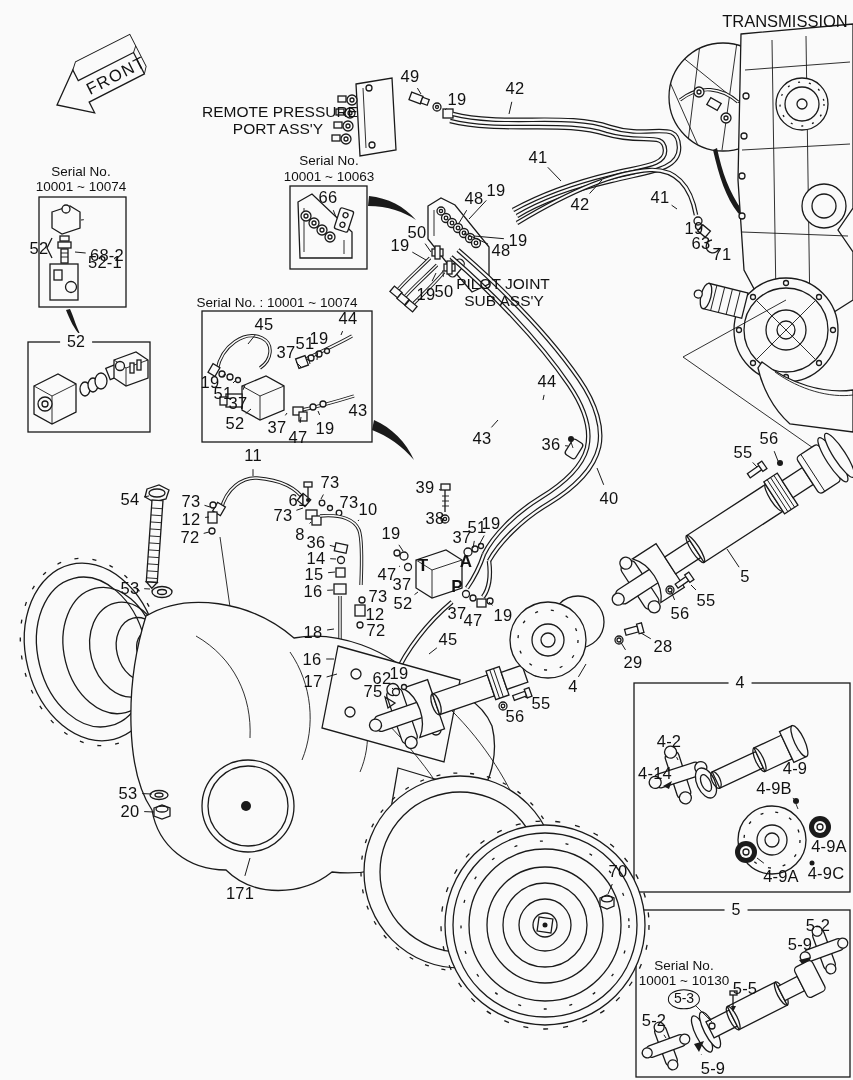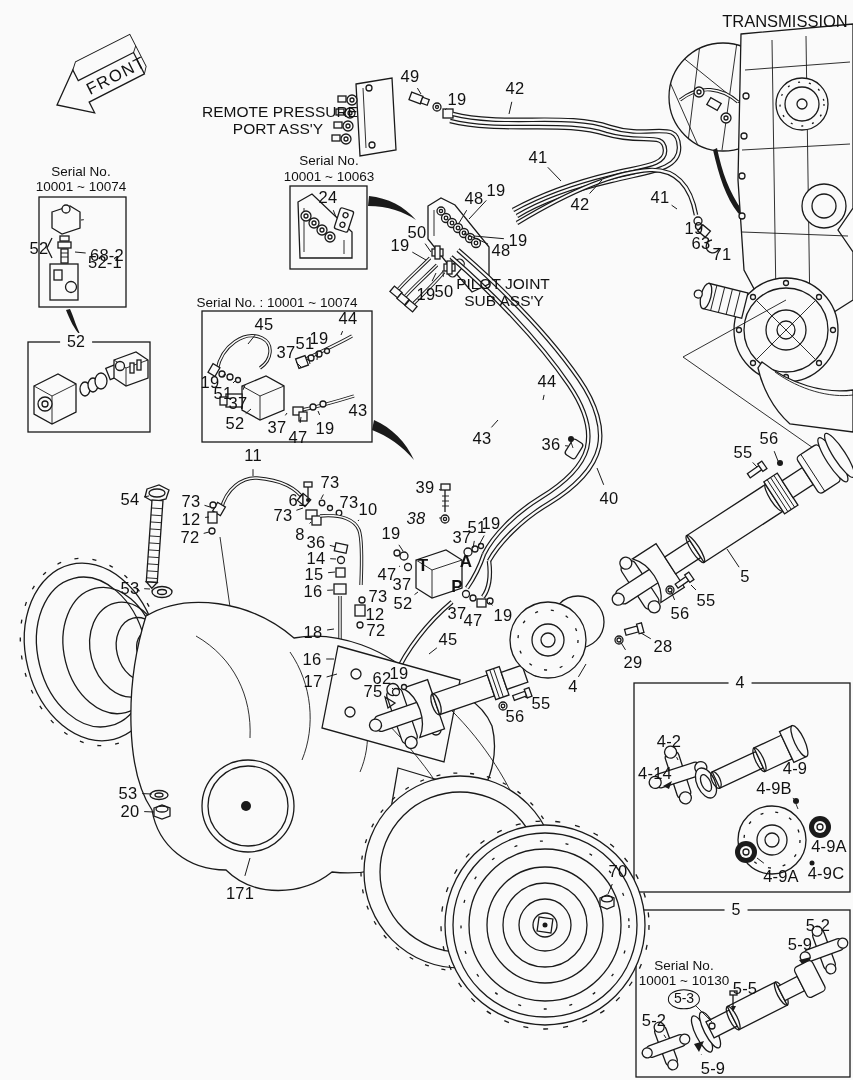--- a/index.html
+++ b/index.html
@@ -721,21 +721,21 @@
 <div id="callouts">
       <span class="callout" style="left: 410px; top: 76px;">49</span>
       <span class="callout" style="left: 457px; top: 99px;">19</span>
       <span class="callout" style="left: 515px; top: 88px;">42</span>
       <span class="callout" style="left: 538px; top: 157px;">41</span>
       <span class="callout" style="left: 580px; top: 204px;">42</span>
       <span class="callout" style="left: 660px; top: 197px;">41</span>
       <span class="callout" style="left: 694px; top: 228px;">19</span>
       <span class="callout" style="left: 701px; top: 243px;">63</span>
       <span class="callout" style="left: 722px; top: 254px;">71</span>
-      <span class="callout" style="left: 328px; top: 197px;">24</span>
+      <span class="callout" style="left: 328px; top: 197px;">66</span>
       <span class="callout" style="left: 105px; top: 217px; margin-top: 45px;">52-1</span>
       <span class="callout" style="left: 39px; top: 248px;">52</span>
       <span class="callout" style="left: 107px; top: 255px;">68-2</span>
       <span class="callout" style="left: 474px; top: 198px;">48</span>
       <span class="callout" style="left: 496px; top: 190px;">19</span>
       <span class="callout" style="left: 518px; top: 240px;">19</span>
       <span class="callout" style="left: 501px; top: 250px;">48</span>
       <span class="callout" style="left: 417px; top: 232px;">50</span>
       <span class="callout" style="left: 400px; top: 245px;">19</span>
       <span class="callout" style="left: 426px; top: 294px;">19</span>
@@ -769,21 +769,21 @@
       <span class="callout" style="left: 314px; top: 574px;">15</span>
       <span class="callout" style="left: 313px; top: 591px;">16</span>
       <span class="callout" style="left: 313px; top: 632px;">18</span>
       <span class="callout" style="left: 312px; top: 659px;">16</span>
       <span class="callout" style="left: 313px; top: 681px;">17</span>
       <span class="callout" style="left: 130px; top: 588px;">53</span>
       <span class="callout" style="left: 378px; top: 596px;">73</span>
       <span class="callout" style="left: 375px; top: 614px;">12</span>
       <span class="callout" style="left: 376px; top: 630px;">72</span>
       <span class="callout" style="left: 425px; top: 487px;">39</span>
-      <span class="callout" style="left: 416px; top: 518px; font-style: italic;">38</span>
+      <span class="callout" style="left: 435px; top: 518px;">38</span>
       <span class="callout" style="left: 482px; top: 438px;">43</span>
       <span class="callout" style="left: 547px; top: 381px;">44</span>
       <span class="callout" style="left: 551px; top: 444px;">36</span>
       <span class="callout" style="left: 609px; top: 498px;">40</span>
       <span class="callout" style="left: 391px; top: 533px;">19</span>
       <span class="callout" style="left: 477px; top: 527px;">51</span>
       <span class="callout" style="left: 491px; top: 523px;">19</span>
       <span class="callout" style="left: 462px; top: 537px;">37</span>
       <span class="callout" style="left: 387px; top: 574px;">47</span>
       <span class="callout" style="left: 402px; top: 584px;">37</span>

